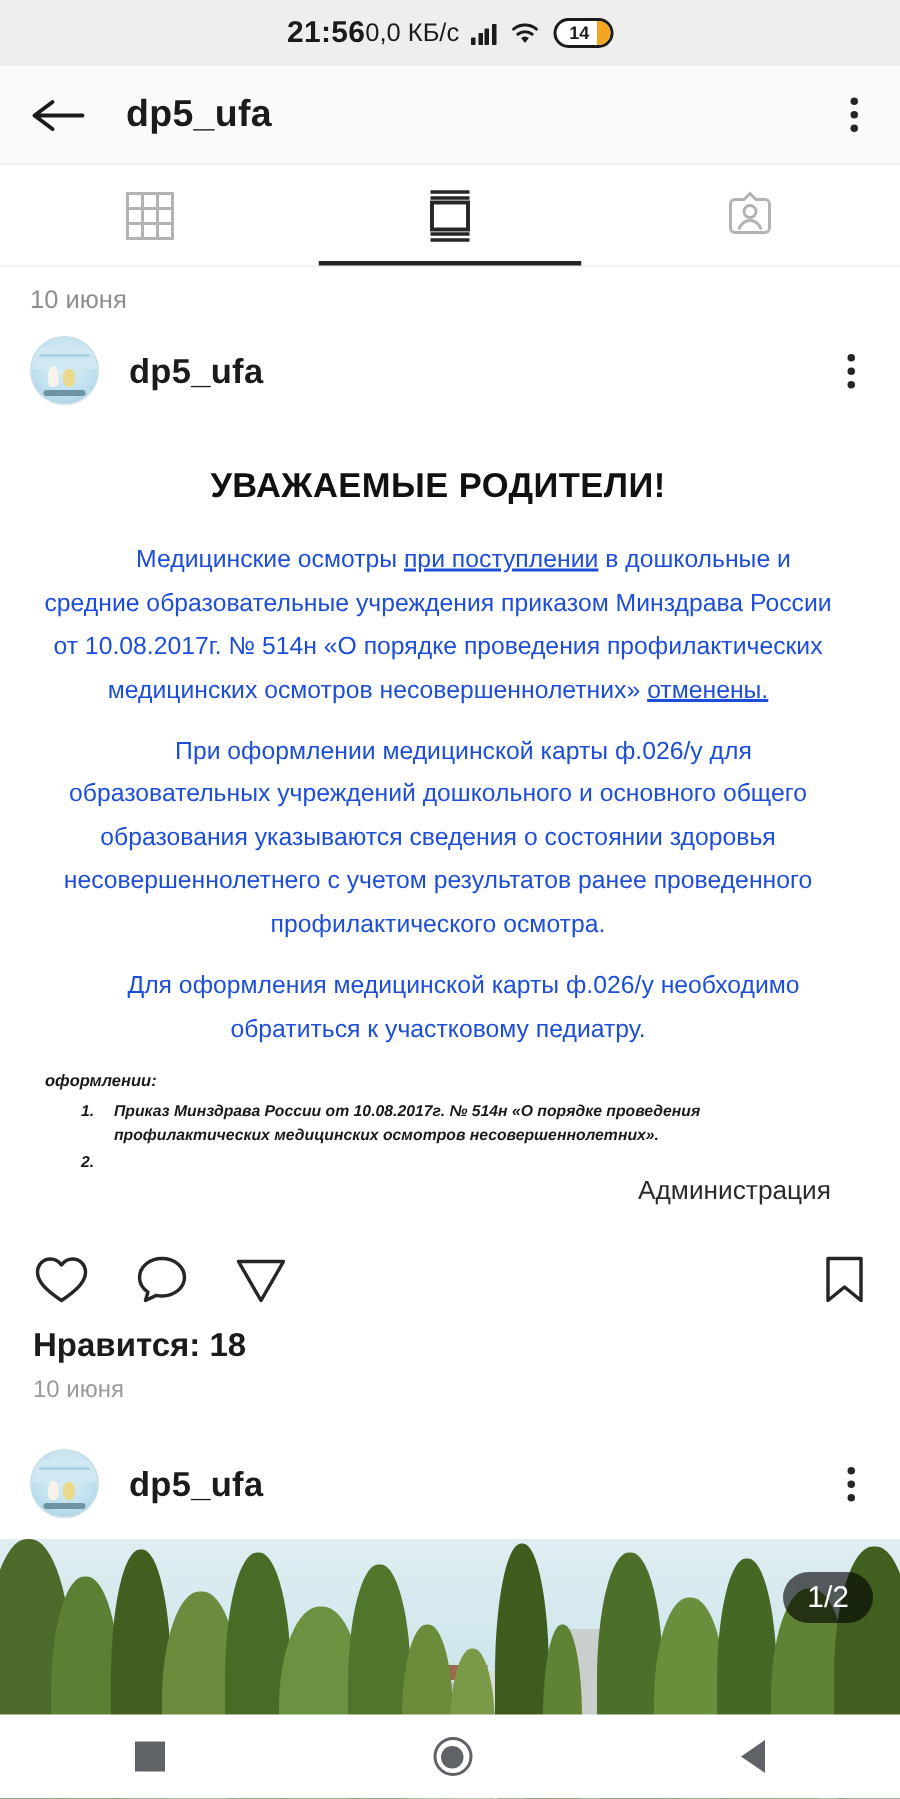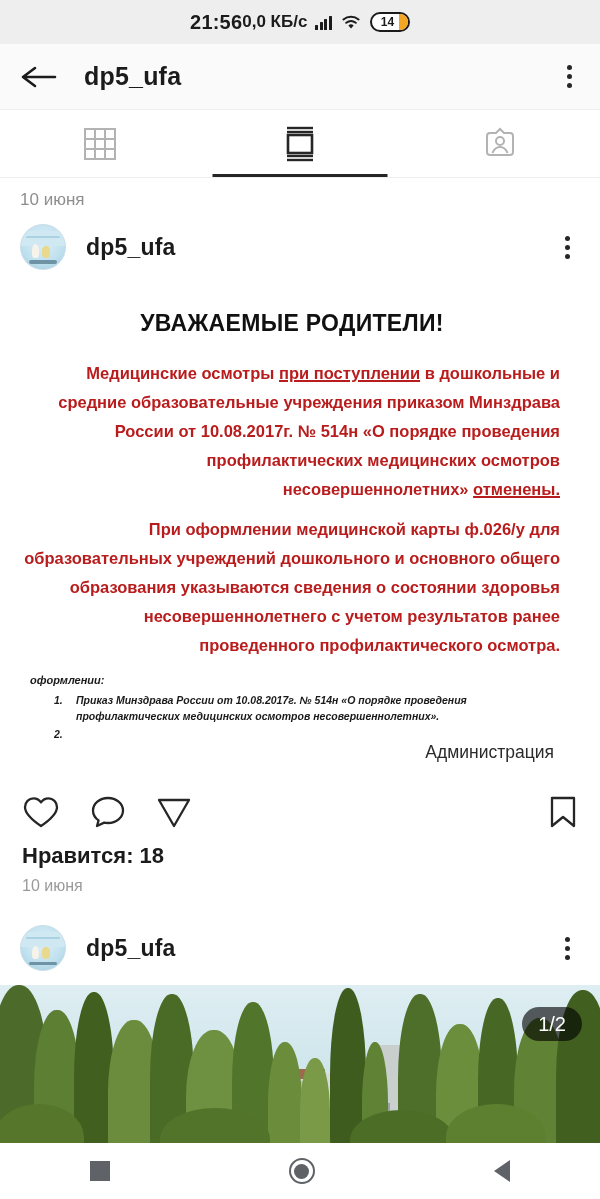--- a/index.html
+++ b/index.html
@@ -12,21 +12,21 @@
   #app { position: relative; width: 600px; height: 1199px; background:#fff; }
 
   
   .statusbar {
     height: 44px; background: #eeeeee;
     display: flex; align-items: center; justify-content: center;
     padding: 0 18px;
   }
   .sb-time { font-size: 20px; font-weight: bold; color: #1b1b1b; letter-spacing: .2px; }
   .sb-right { display: flex; align-items: center; gap: 8px; }
-  .sb-net { font-size: 17px; font-weight: bold; color: #1b1b1b; }
+  .sb-net { font-size: 17px; font-weight: normal; color: #1b1b1b; }
   .sig { display: flex; align-items: flex-end; gap: 1.5px; height: 15px; }
   .sig i { display:block; width: 3px; background:#1b1b1b; border-radius:.5px; }
   .sig i:nth-child(1){height:5px}.sig i:nth-child(2){height:8px}
   .sig i:nth-child(3){height:11px}.sig i:nth-child(4){height:14px}
   .wifi { width: 22px; height: 16px; position: relative; }
   .wifi svg { display:block; }
   .batt {
     width: 40px; height: 20px; border: 2px solid #1b1b1b; border-radius: 10px;
     position: relative; display:flex; align-items:center; justify-content:center;
     overflow:hidden; background:#fff;
@@ -72,23 +72,23 @@
   .post-more { margin-left:auto; display:flex; flex-direction:column; gap:4px; padding:6px 10px; }
   .post-more i { width:5px; height:5px; border-radius:50%; background:#262626; display:block; }
 
   
   .doc { background:#fff; padding: 26px 40px 10px 24px; }
   .doc h1 {
     text-align:center; font-size: 23px; font-weight: bold; color:#111;
     letter-spacing:.3px; margin-bottom: 22px;
   }
   .doc p {
-    font-size: 16.5px; font-weight: bold; color:#b91c1c;
+    font-size: 16.5px; font-weight: normal; color:#1d4ed8;
     line-height: 1.75; text-indent: 34px; margin-bottom: 12px;
-    text-align: right;
+    text-align: center;
   }
   .doc p u { text-decoration: underline; text-decoration-thickness: 1.5px; }
   .basis-label { font-size: 11px; font-style: italic; font-weight: bold; color:#1a1a1a; margin: 14px 0 6px 6px; }
   .basis-list { list-style: none; margin-left: 30px; }
   .basis-list li {
     font-size: 10.5px; font-style: italic; font-weight: bold; color:#1a1a1a;
     line-height: 1.55; position:relative; padding-left: 22px; margin-bottom:2px;
   }
   .basis-list li .num { position:absolute; left:0; top:0; }
   .signature { text-align:right; font-size: 17.5px; color:#2b2b2b; margin: 18px 6px 4px 0; }
@@ -221,20 +221,21 @@
             <i></i>
             <i></i>
             <i></i>
           </div>
       </div>
 
       <div class="doc">
         <h1>УВАЖАЕМЫЕ РОДИТЕЛИ!</h1>
         <p><span>Медицинские осмотры </span><u>при поступлении</u><span> в дошкольные и средние образовательные учреждения приказом Минздрава России от 10.08.2017г. № 514н «О порядке проведения профилактических медицинских осмотров несовершеннолетних» </span><u>отменены.</u></p>
         <p><span>При оформлении медицинской карты ф.026/у для образовательных учреждений дошкольного и основного общего образования указываются сведения о состоянии здоровья несовершеннолетнего с учетом результатов ранее проведенного профилактического осмотра.</span></p>
+        <p><span>Для оформления медицинской карты ф.026/у необходимо обратиться к участковому педиатру.</span></p>
 
         <div class="basis-label">оформлении:</div>
         <ul class="basis-list">
             <li><span class="num">1.</span><span>Приказ Минздрава России от 10.08.2017г. № 514н «О порядке проведения профилактических медицинских осмотров несовершеннолетних».</span></li>
             <li><span class="num">2.</span></li>
           </ul>
 
         <div class="signature">Администрация</div>
       </div>
 

